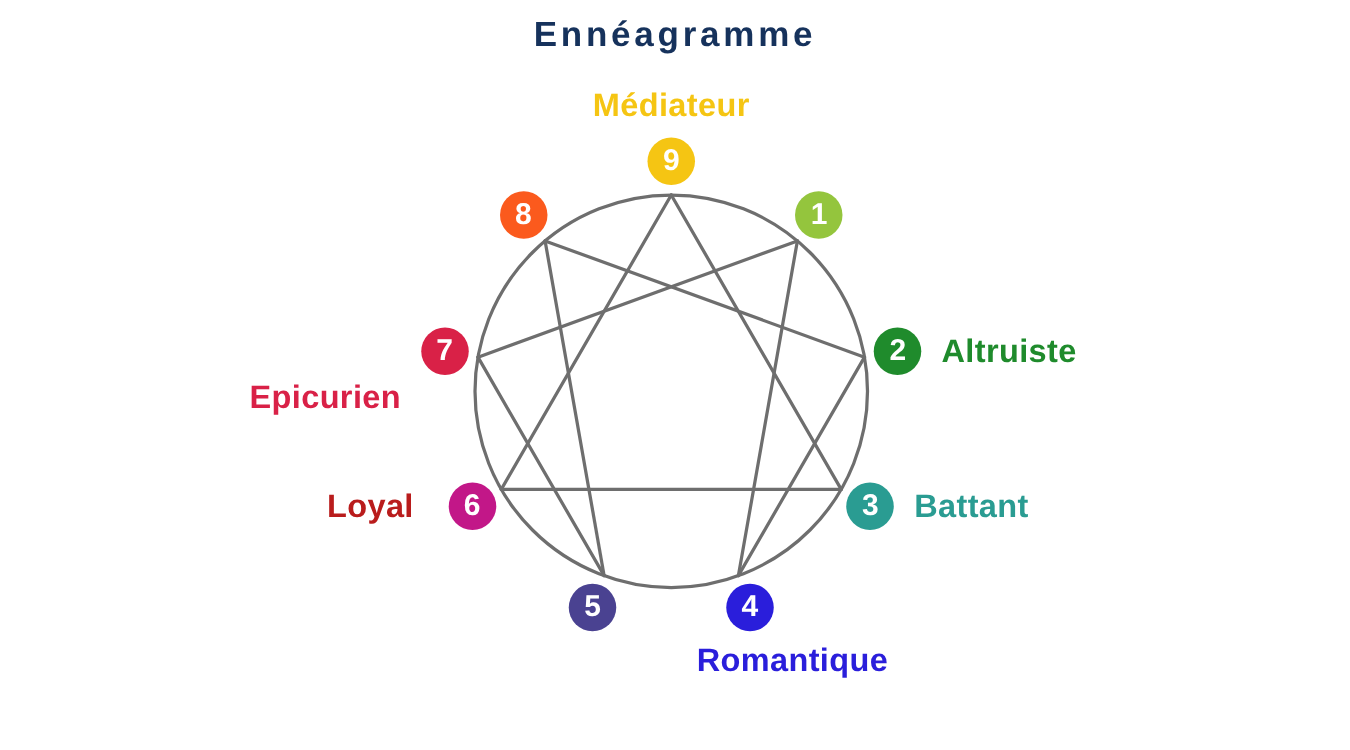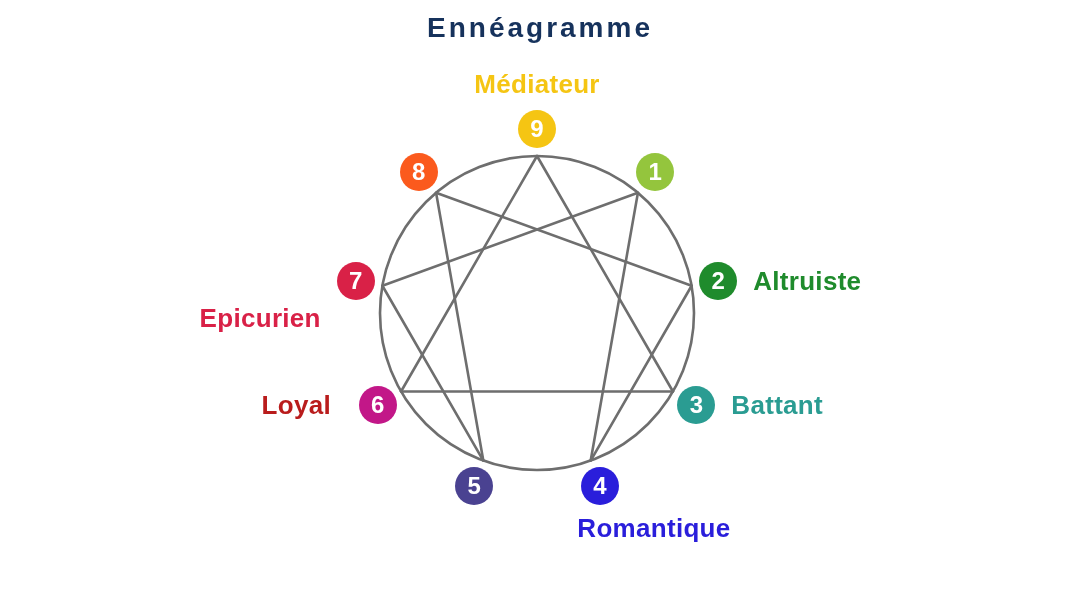--- a/index.html
+++ b/index.html
@@ -44,20 +44,20 @@
 
   <div></div>
 <div class="badge" style="background: rgb(245, 197, 19); color: rgb(255, 255, 255); left: 518px; top: 110px;">9</div>
     <div class="type-label" style="color: rgb(245, 197, 19); left: 537px; top: 100px; transform: translate(-50%, -100%);">Médiateur</div>
     <div class="badge" style="background: rgb(148, 197, 61); color: rgb(255, 255, 255); left: 636.273px; top: 153.048px;">1</div>
     <div class="badge" style="background: rgb(31, 139, 44); color: rgb(255, 255, 255); left: 699.205px; top: 262.049px;">2</div>
     <div class="type-label" style="color: rgb(31, 139, 44); left: 753.205px; top: 281.049px; transform: translateY(-50%);">Altruiste</div>
     <div class="badge" style="background: rgb(42, 156, 146); color: rgb(255, 255, 255); left: 677.349px; top: 386px;">3</div>
     <div class="type-label" style="color: rgb(42, 156, 146); left: 731.349px; top: 405px; transform: translateY(-50%); text-align: center;">Battant</div>
     <div class="badge" style="background: rgb(42, 30, 219); color: rgb(255, 255, 255); left: 580.932px; top: 466.903px;">4</div>
-    <div class="type-label" style="color: rgb(42, 30, 219); left: 633.932px; top: 512.903px; transform: translateX(-50%); margin-left: 20px;">Romantique</div>
+    <div class="type-label" style="color: rgb(42, 30, 219); left: 633.932px; top: 512.903px; transform: translateX(-50%);">Romantique</div>
     <div class="badge" style="background: rgb(74, 66, 145); color: rgb(255, 255, 255); left: 455.068px; top: 466.903px;">5</div>
     <div class="badge" style="background: rgb(194, 23, 136); color: rgb(255, 255, 255); left: 358.651px; top: 386px;">6</div>
     <div class="type-label" style="color: #b91c1c; left: 331px; top: 405px; transform: translate(-100%, -50%);">Loyal</div>
     <div class="badge" style="background: rgb(217, 33, 71); color: rgb(255, 255, 255); left: 336.795px; top: 262.049px;">7</div>
     <div class="type-label" style="color: rgb(217, 33, 71); left: 320.795px; top: 290px; transform: translate(-100%, -50%); margin-top: 28px;">Epicurien</div>
     <div class="badge" style="background: rgb(251, 90, 29); color: rgb(255, 255, 255); left: 399.727px; top: 153.048px;">8</div>
   </div>
 
 </body></html>

